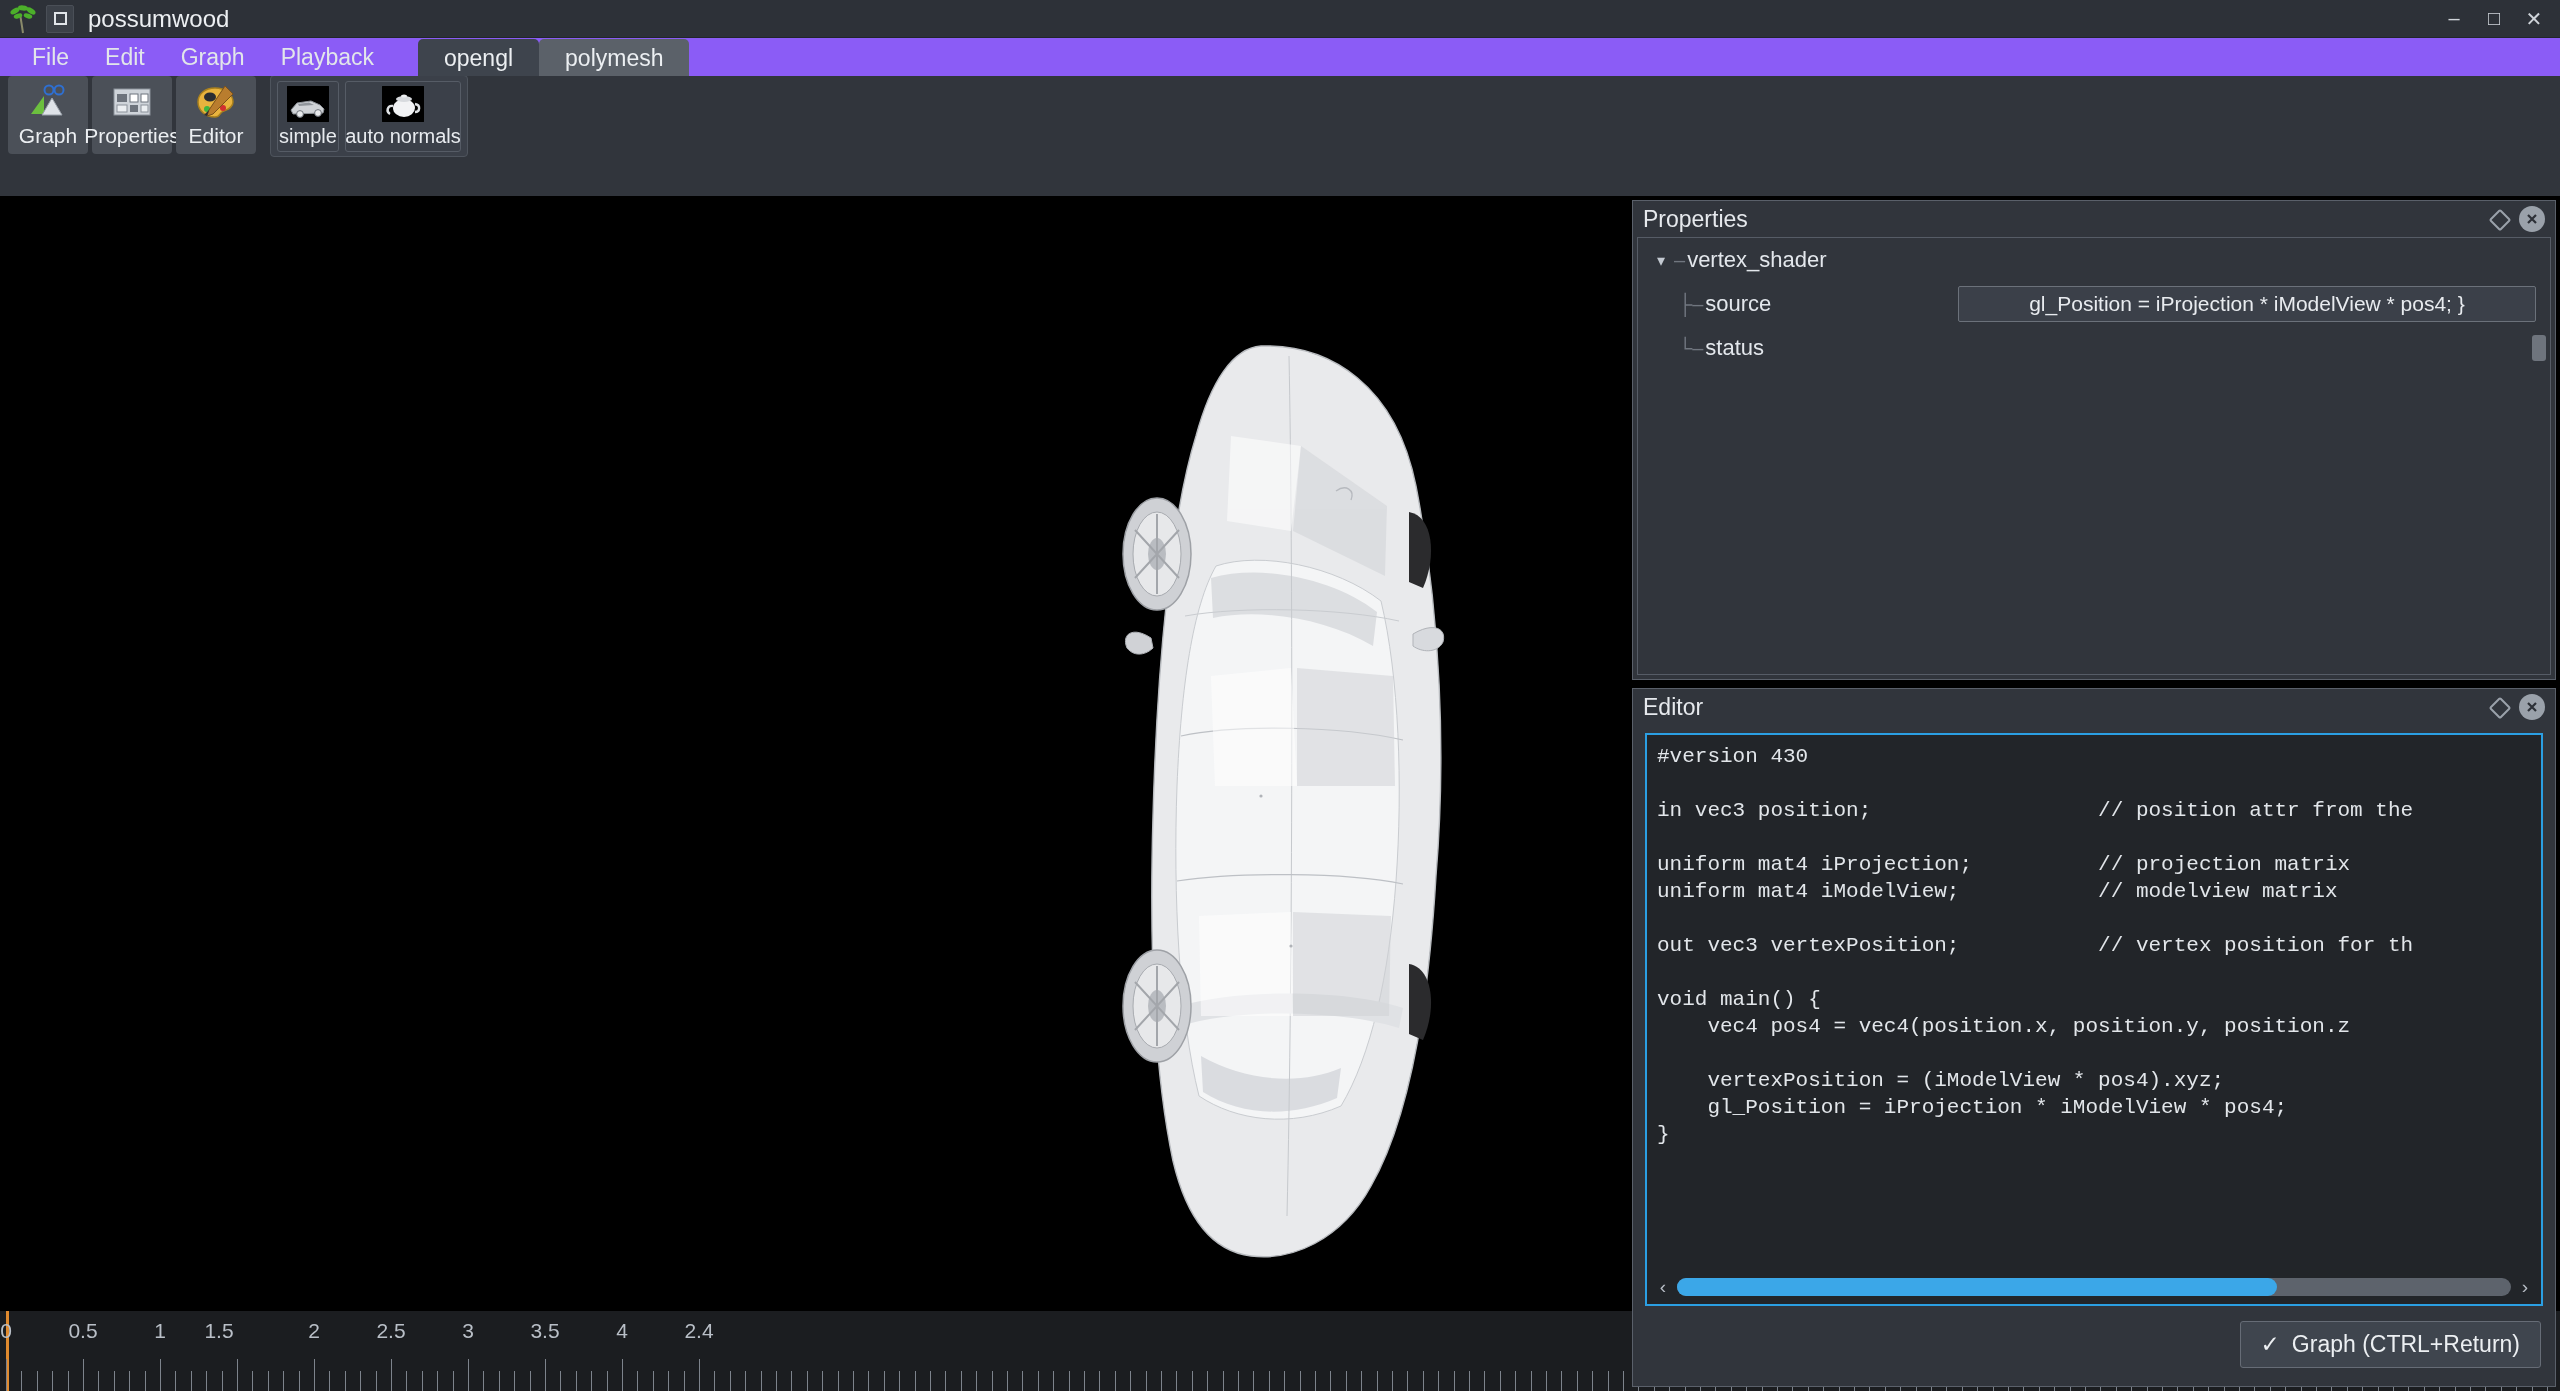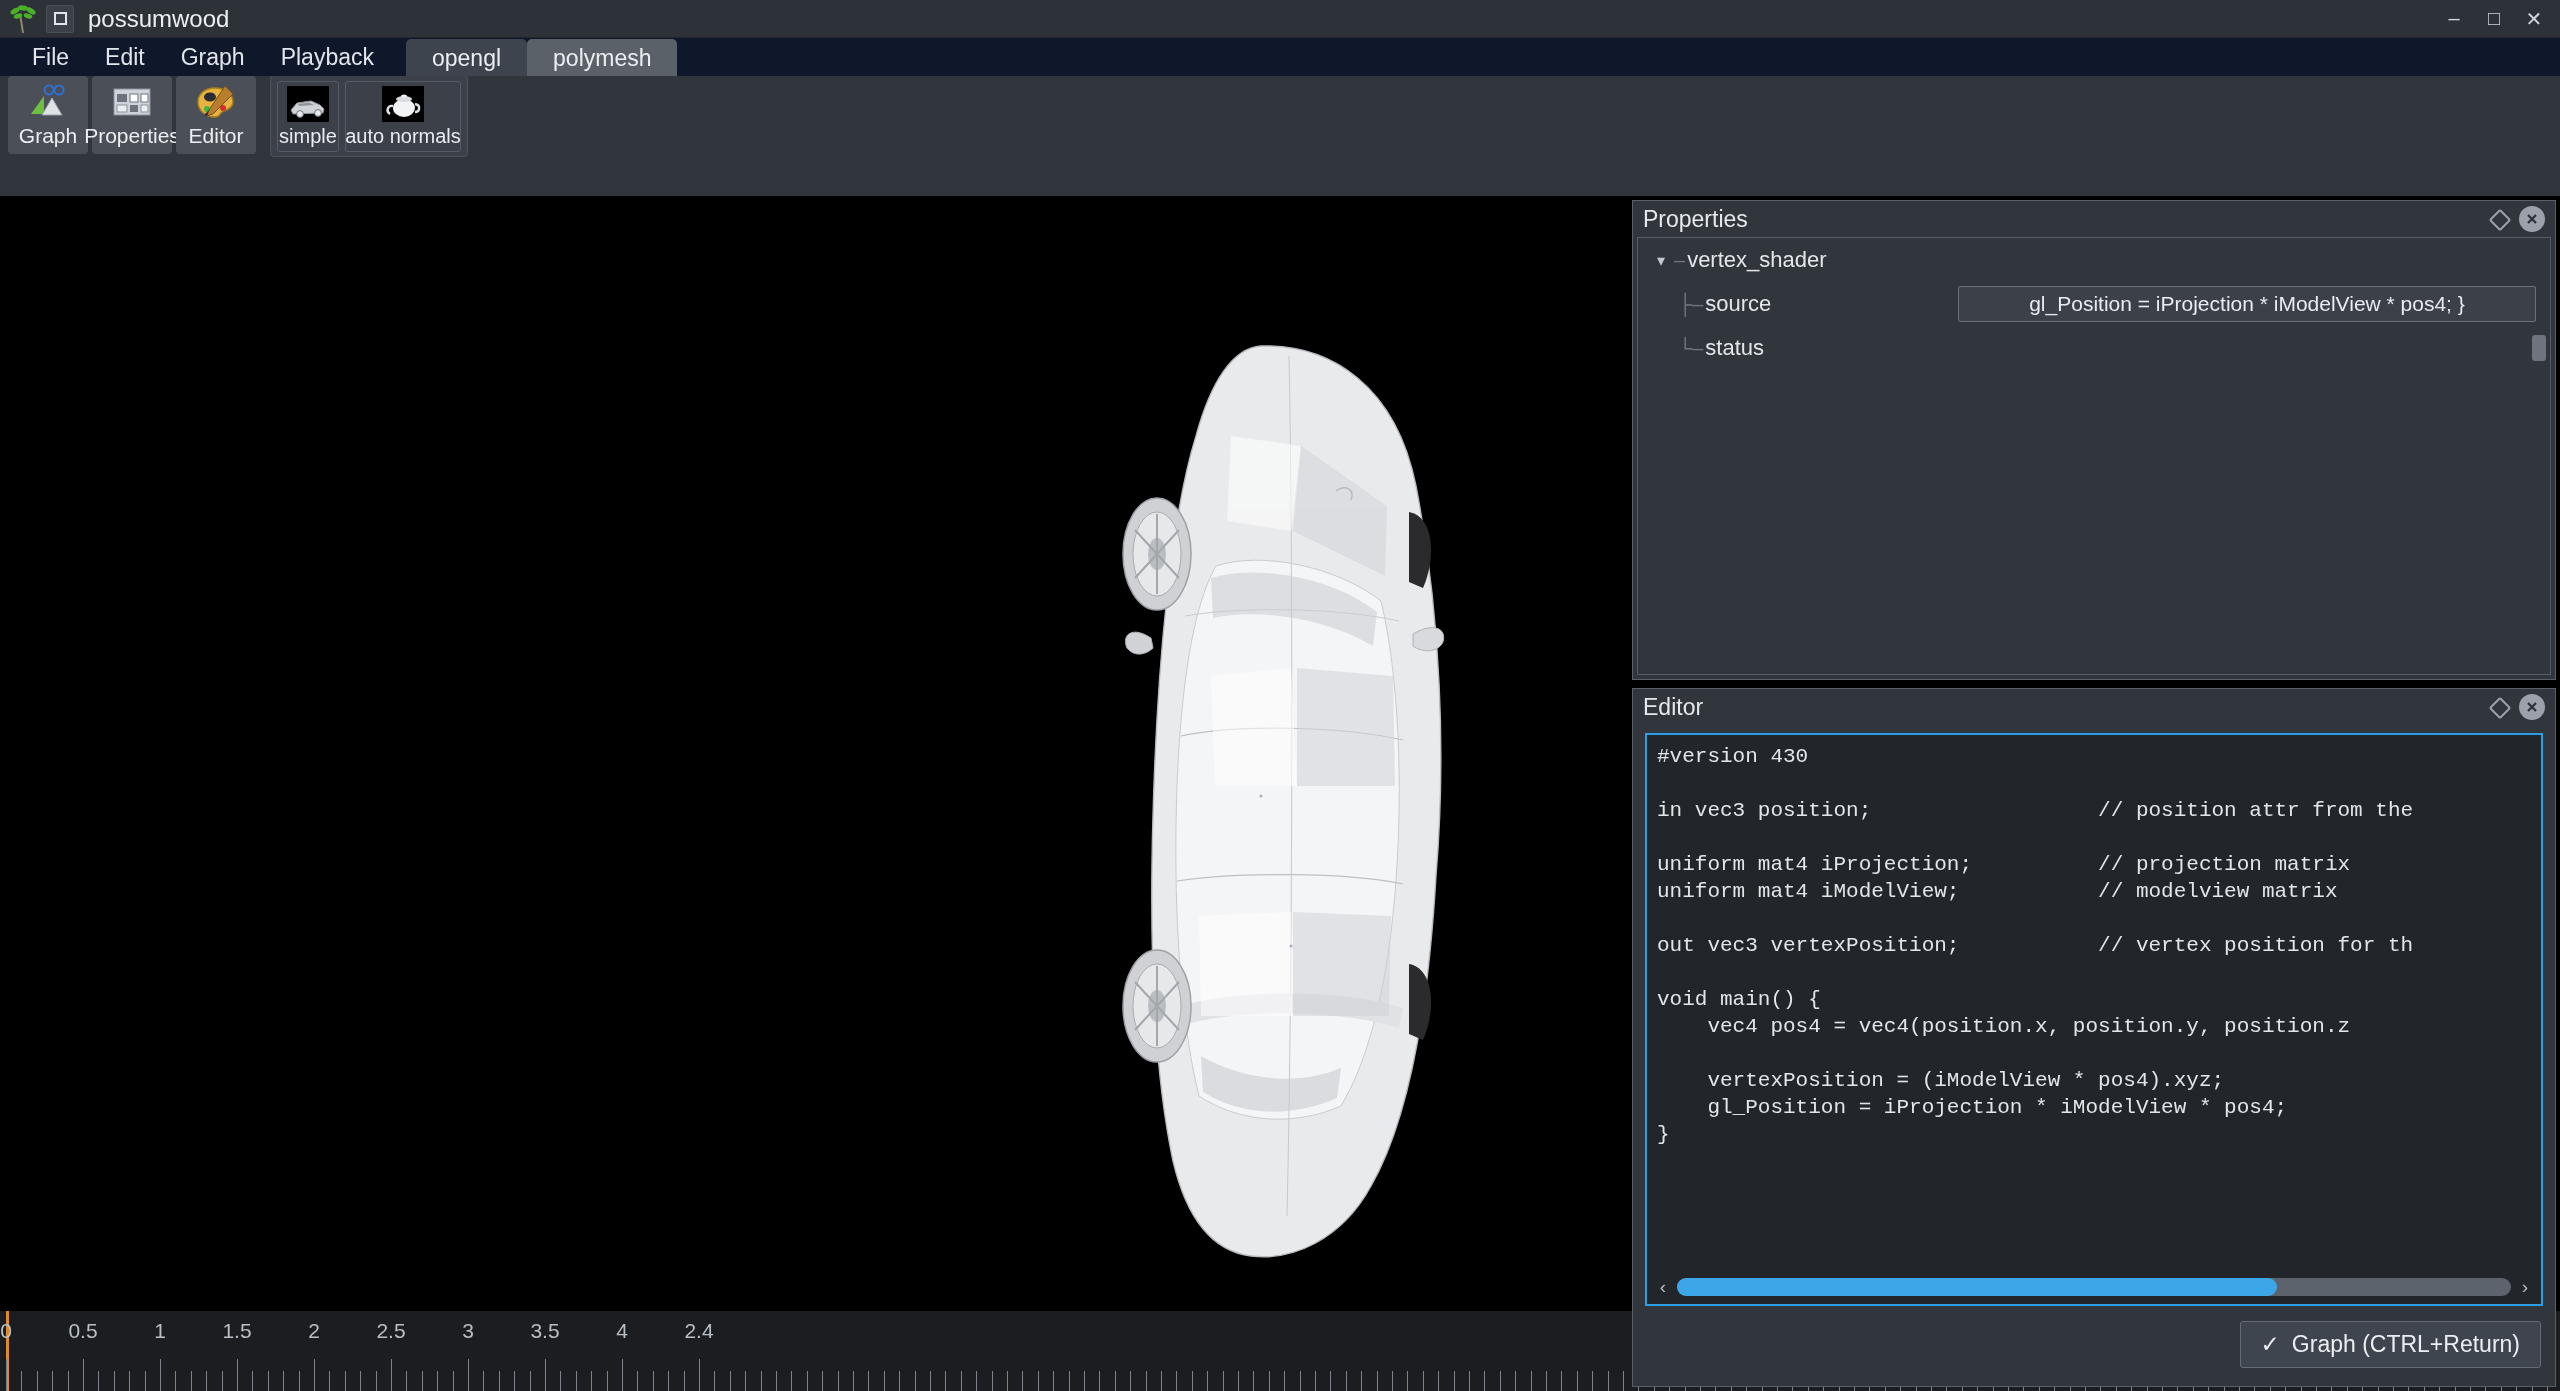--- a/index.html
+++ b/index.html
@@ -21,21 +21,21 @@
     width:28px;height:28px;margin-left:6px;border:1px solid #4a4f57;background:#3c4149;
     display:flex;align-items:center;justify-content:center;border-radius:2px;
   }
   .tb-appicon i{ display:block;width:13px;height:13px;border:2px solid #e2e6ea; }
   .tb-title{ margin-left:14px; font-size:24px; color:#eceff2; }
   .tb-win{ margin-left:auto; display:flex; align-items:center; gap:0px; padding-right:6px;}
   .tb-btn{ width:40px;height:36px;display:flex;align-items:center;justify-content:center;
     color:#cfd4da;font-size:20px;}
 
   
-  #menurow{ height:38px; display:flex; align-items:center; background:#0f172a; position:relative;}
+  #menurow{ height:38px; display:flex; align-items:center; background:#8b5cf6; position:relative;gap:12px;}
   #menu{ display:flex; align-items:center; height:38px; padding-left:14px; }
   .menu-item{ padding:4px 18px; font-size:23px; color:#e2e6ea; }
 
   #tabs{ display:flex; align-items:flex-end; height:38px; margin-left:14px;}
   .tab{
     padding:7px 26px 6px 26px; font-size:23px; color:#eceff2;
     border-radius:5px 5px 0 0; line-height:1.05;
   }
   .tab.inactive{ background:#3e444d; }
   .tab.active{ background:#5b6169; }
@@ -470,21 +470,21 @@
           <div class="tl-tick" style="left: 113.8px; height: 20px;"></div>
           <div class="tl-tick" style="left: 129.2px; height: 20px;"></div>
           <div class="tl-tick" style="left: 144.6px; height: 20px;"></div>
           <div class="tl-tick" style="left: 160px; height: 32px;"></div>
           <div class="tl-lbl" style="left: 160px;">1</div>
           <div class="tl-tick" style="left: 175.4px; height: 20px;"></div>
           <div class="tl-tick" style="left: 190.8px; height: 20px;"></div>
           <div class="tl-tick" style="left: 206.2px; height: 20px;"></div>
           <div class="tl-tick" style="left: 221.6px; height: 20px;"></div>
           <div class="tl-tick" style="left: 237px; height: 32px;"></div>
-          <div class="tl-lbl" style="left: 237px;">1.5</div>
+          <div class="tl-lbl" style="left: 219px;">1.5</div>
           <div class="tl-tick" style="left: 252.4px; height: 20px;"></div>
           <div class="tl-tick" style="left: 267.8px; height: 20px;"></div>
           <div class="tl-tick" style="left: 283.2px; height: 20px;"></div>
           <div class="tl-tick" style="left: 298.6px; height: 20px;"></div>
           <div class="tl-tick" style="left: 314px; height: 32px;"></div>
           <div class="tl-lbl" style="left: 314px;">2</div>
           <div class="tl-tick" style="left: 329.4px; height: 20px;"></div>
           <div class="tl-tick" style="left: 344.8px; height: 20px;"></div>
           <div class="tl-tick" style="left: 360.2px; height: 20px;"></div>
           <div class="tl-tick" style="left: 375.6px; height: 20px;"></div>

